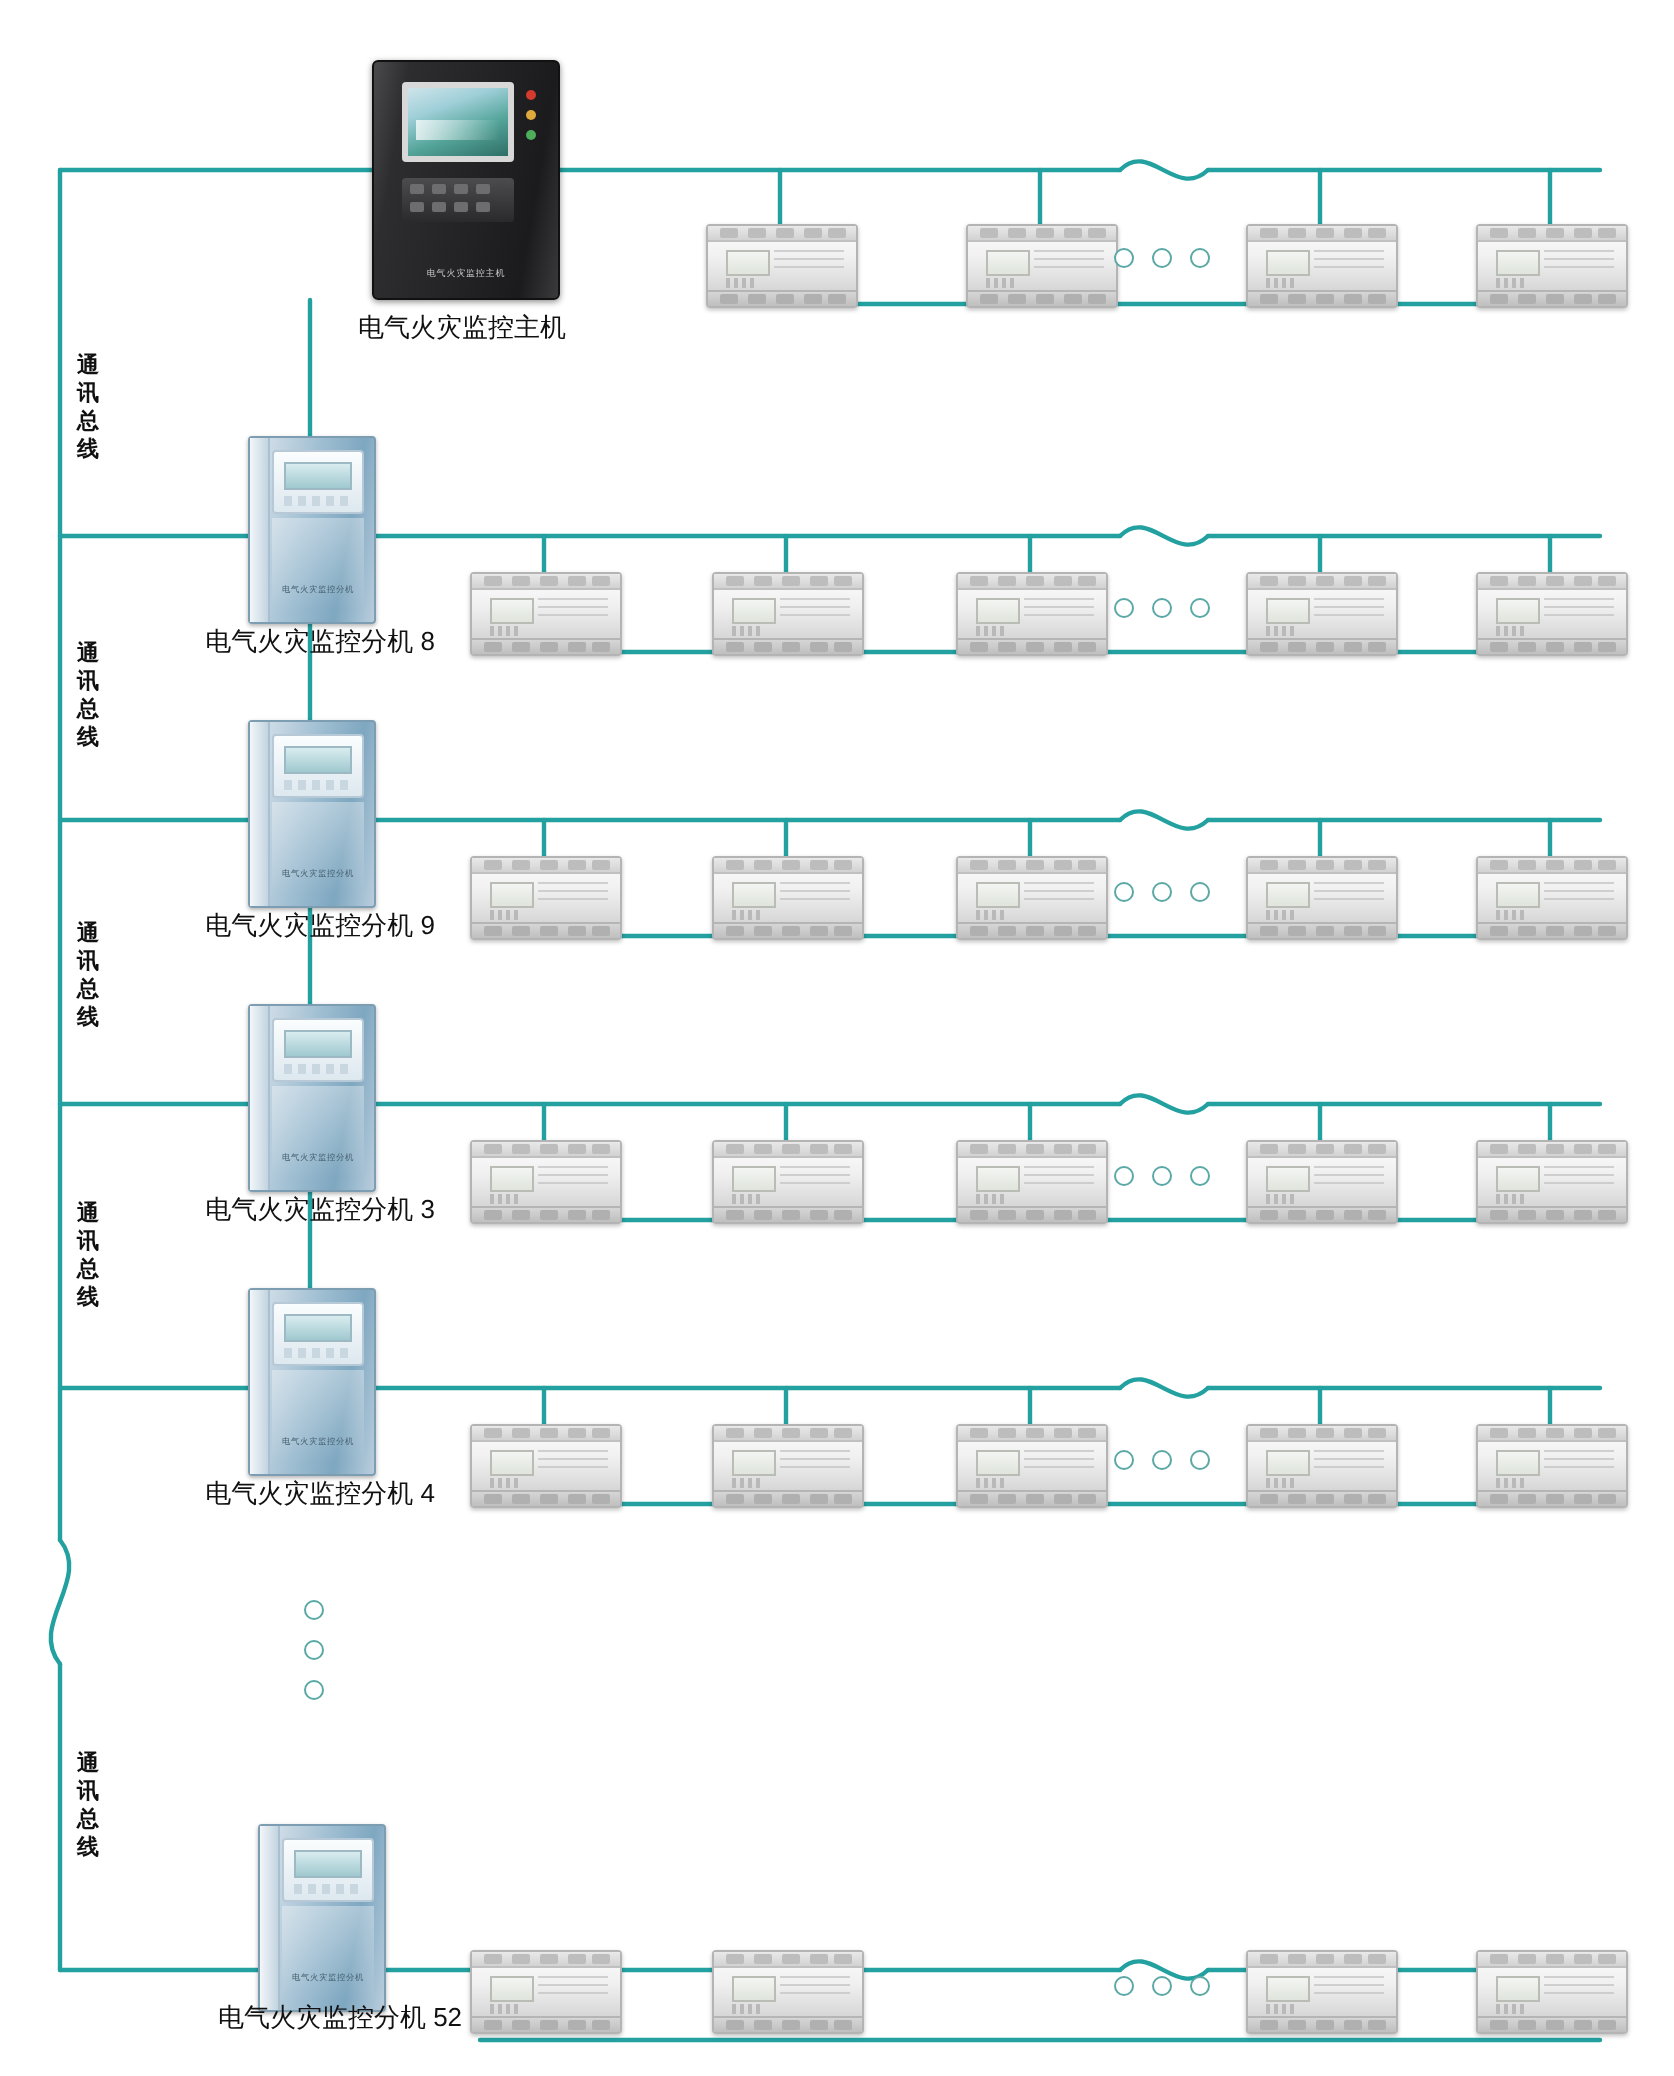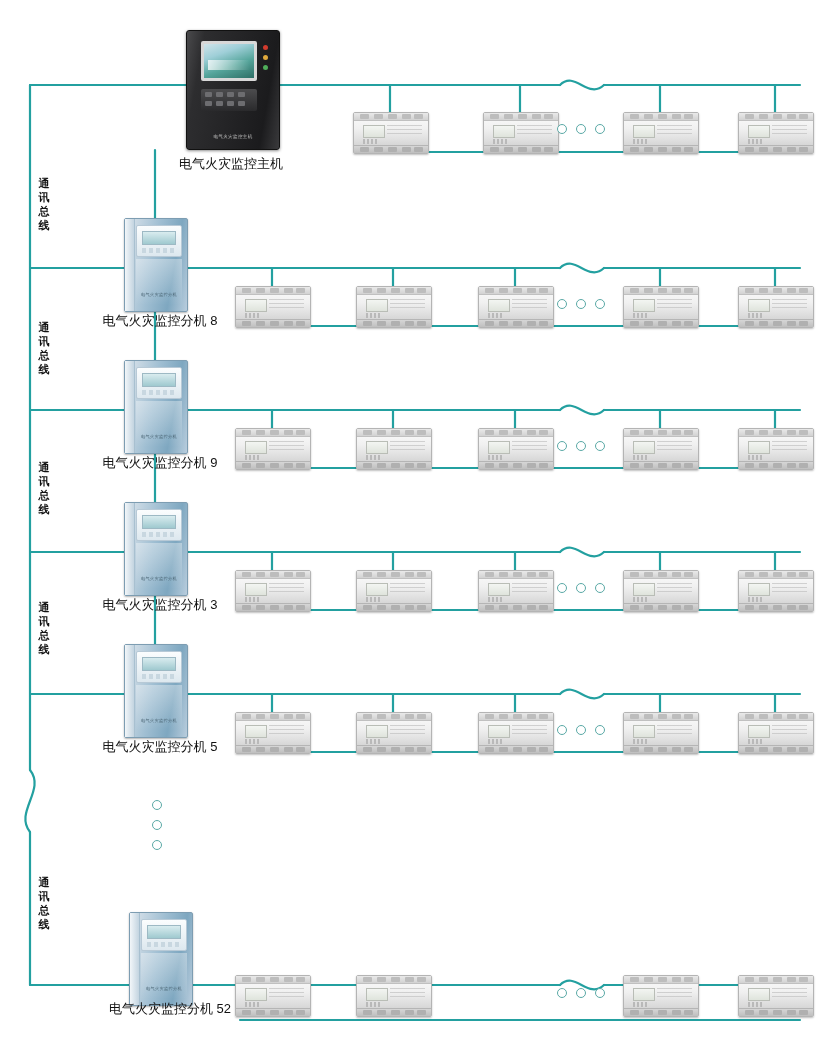--- a/index.html
+++ b/index.html
@@ -284,21 +284,21 @@
 
   <div class="sub" style="left:124px;top:644px;">
     <div class="side"></div>
     <div class="face">
       <div class="disp"></div>
       <div class="row"></div>
     </div>
     <div class="body"></div>
     <div class="brand">电气火灾监控分机</div>
   </div>
-  <div class="caption" style="left:45px;top:738px;width:230px;">电气火灾监控分机 5</div>
+  <div class="caption" style="left:45px;top:738px;width:230px;">电气火灾监控分机 4</div>
 
   <div class="sub" style="left:129px;top:912px;">
     <div class="side"></div>
     <div class="face">
       <div class="disp"></div>
       <div class="row"></div>
     </div>
     <div class="body"></div>
     <div class="brand">电气火灾监控分机</div>
   </div>

